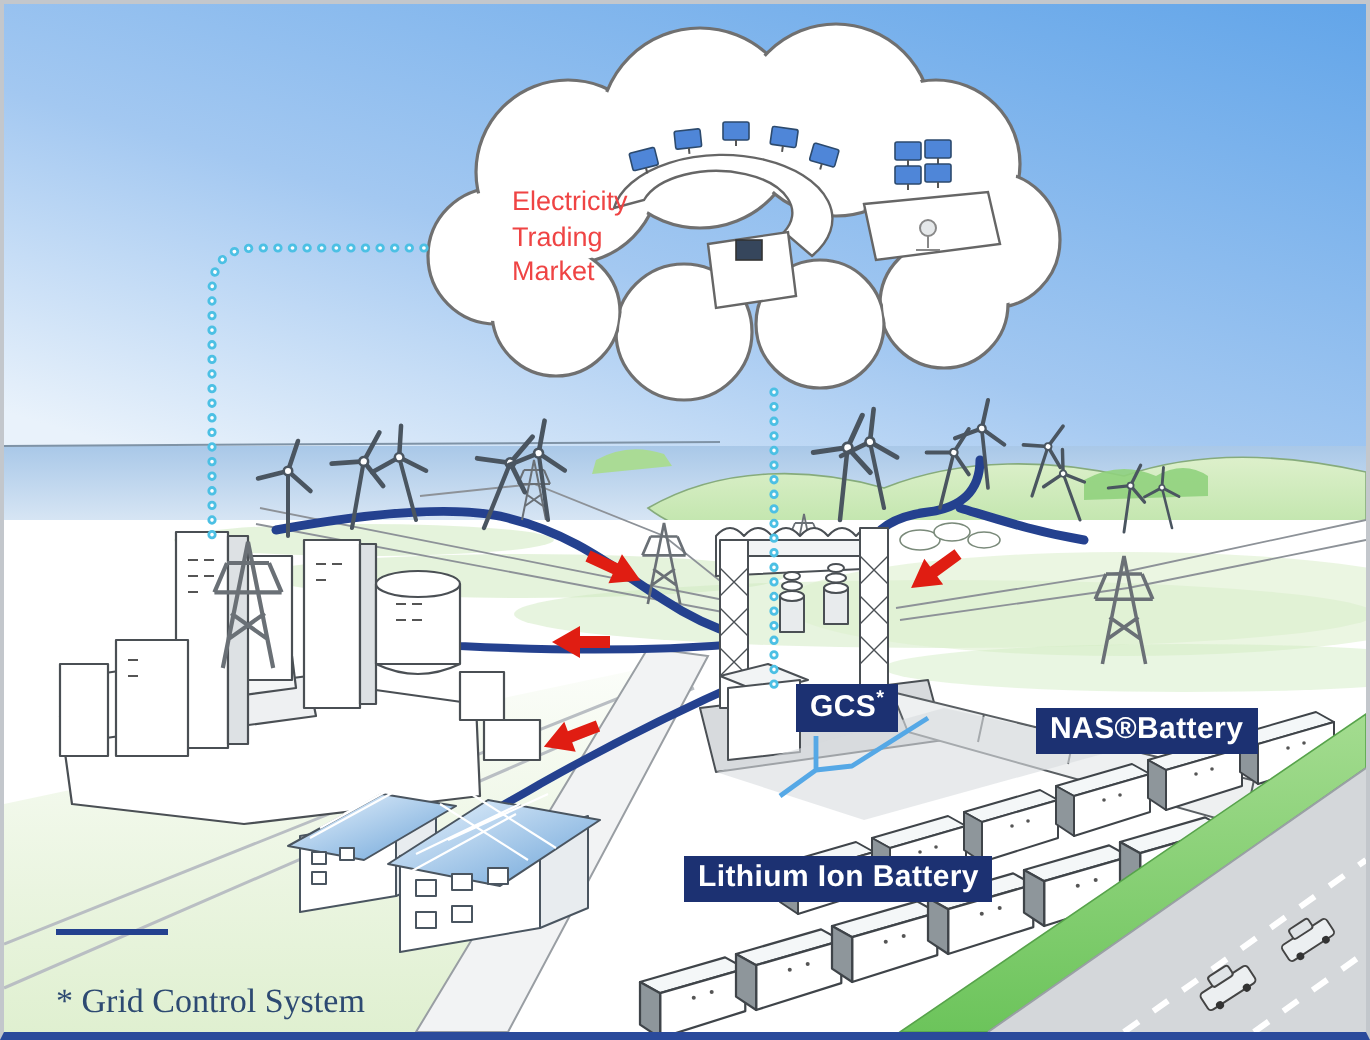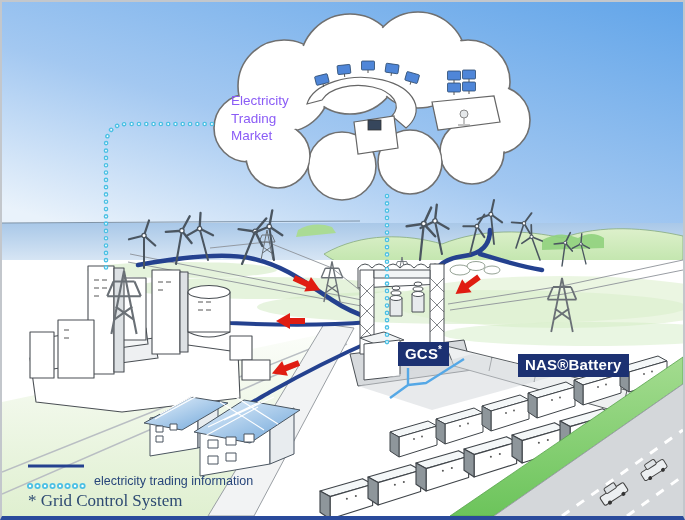--- a/index.html
+++ b/index.html
@@ -6,22 +6,22 @@
   body{font-family:"Liberation Sans", sans-serif; background:#f4f6f8;}
   .stage{
     position:relative; width:685px; height:520px; overflow:hidden;
     background:#fff;
     border:2px solid #c3c7cc; box-sizing:border-box;
     border-bottom:4px solid #2a4a9b;
   }
   .stage svg.scene{position:absolute; left:0; top:0;}
   .overlay{position:absolute; left:0; top:0; width:685px; height:520px; pointer-events:none;}
   .cloud-title{
-    position:absolute; left:229px; top:90px; width:96px;
-    font-size:13.5px; line-height:1.3; color:#8b5cf6; white-space:pre-line;
+    position:absolute; left:254px; top:90px; width:96px;
+    font-size:13.5px; line-height:1.3; color:#ef4444; white-space:pre-line;
   }
   .navy-label{
     position:absolute; background:#1c3172; color:#ffffff; font-weight:bold;
     font-size:15px; padding:2px 7px 4px; white-space:nowrap; letter-spacing:.2px;
   }
   .navy-label sup{font-size:10px;}
   .lbl-gcs{left:396px; top:340px;}
   .lbl-nas{left:516px; top:352px;}
   .lbl-li{left:340px; top:426px;}
   .legend{position:absolute; left:24px; top:452px; color:#27457a; font-size:12.5px;}
@@ -338,36 +338,28 @@
 <div class="overlay">
 
   <div class="cloud-title">Electricity
 Trading
 Market</div>
 
   <div class="navy-label lbl-gcs"><span>GCS</span><sup>*</sup></div>
 
   <div class="navy-label lbl-nas">NAS®Battery</div>
 
+  <div class="navy-label lbl-li">Lithium Ion Battery</div>
 
   <div class="legend">
     <div class="legend-row">
       <span class="legend-swatch">
         <svg width="62" height="8" viewBox="0 0 62 8">
               <line x1="2" y1="4" x2="58" y2="4" stroke="#24418f" stroke-width="3"></line>
             </svg>
       </span>
     </div>
-    <div class="legend-row">
-      <span class="legend-swatch">
-        <svg width="62" height="8" viewBox="0 0 62 8">
-          <line x1="4" y1="4" x2="60" y2="4" stroke="#4cc0e4" stroke-width="6" stroke-dasharray="0.1 7.4" stroke-linecap="round"></line>
-          <line x1="4" y1="4" x2="60" y2="4" stroke="#ffffff" stroke-width="2.4" stroke-dasharray="0.1 7.4" stroke-linecap="round"></line>
-        </svg>
-      </span>
-      <span class="legend-label">electricity trading information</span>
-    </div>
   </div>
 
   <div class="footnote">* Grid Control System</div>
 </div>
 
 </div>
 
 </body></html>

